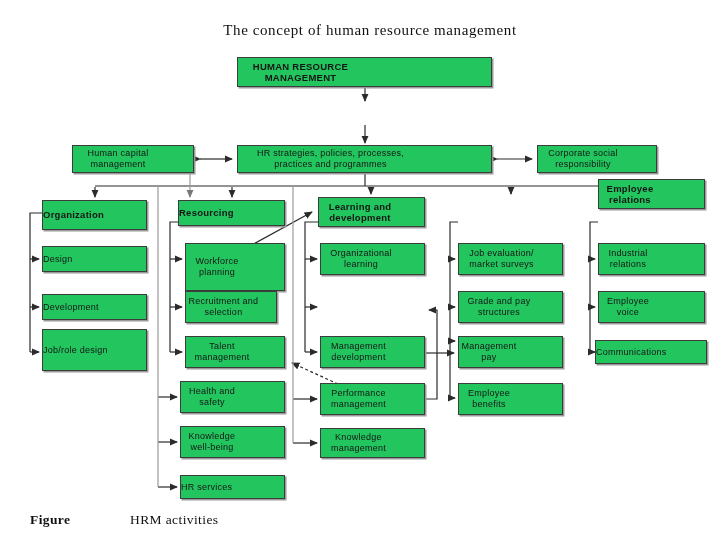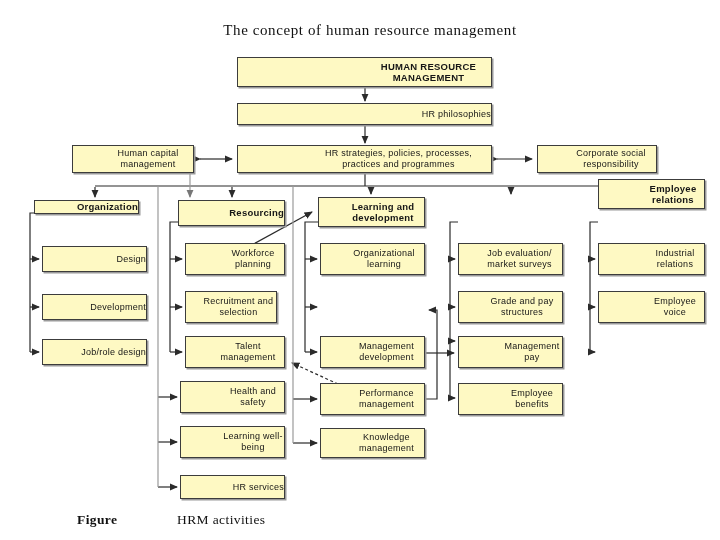--- a/index.html
+++ b/index.html
@@ -7,32 +7,32 @@
     width:720px;height:540px;position:relative;background:#ffffff;
     font-family:"Liberation Sans", sans-serif;overflow:hidden;
   }
   .stage{position:absolute;left:0;top:0;width:720px;height:540px;}
   .title{
     position:absolute;left:150px;top:22px;width:440px;text-align:center;
     font-family:"Liberation Serif", serif;font-size:15px;color:#111;
     letter-spacing:0.6px;
   }
   .box{
-    position:absolute;background:#fef9c3;border:1px solid #3c3c3c;
+    position:absolute;background:#22c55e;border:1px solid #3c3c3c;
     box-shadow:1.5px 1.5px 0 #9a9a9a;
-    display:flex;align-items:center;justify-content:flex-end;
+    display:flex;align-items:center;justify-content:flex-start;
     text-align:center;color:#161616;font-size:9px;line-height:1.18;
     letter-spacing:0.25px;box-sizing:border-box;
   }
   .box span{display:block;}
   .bold{font-weight:bold;font-size:9.5px;}
   svg.wires{position:absolute;left:0;top:0;}
   .caption{
     position:absolute;left:30px;top:512px;width:400px;
-    font-family:"Liberation Serif", serif;font-size:13.5px;color:#111;margin-left:47px;
+    font-family:"Liberation Serif", serif;font-size:13.5px;color:#111;
   }
   .caption .cap-label{font-weight:bold;letter-spacing:0.4px;}
   .caption .cap-text{position:absolute;left:100px;top:0;letter-spacing:0.4px;}
 </style>
 </head>
 <body>
 
 <div class="stage">
 
   <svg class="wires" width="720" height="540">
@@ -98,70 +98,67 @@
       <path d="M158 186 V487"></path>
       <path d="M293 186 V443"></path>
     </g>
   </svg>
 
   <div class="title">The concept of human resource management</div>
 
   <div class="box bold" style="left:237px;top:57px;width:255px;height:30px">
     <span style="max-width:125px">HUMAN RESOURCE MANAGEMENT</span>
   </div>
-  <div class="box" style="left:237px;top:103px;width:255px;height:22px">
-    <span>HR philosophies</span>
-  </div>
   <div class="box" style="left:72px;top:145px;width:122px;height:28px">
     <span style="max-width:90px">Human capital management</span>
   </div>
   <div class="box" style="left:237px;top:145px;width:255px;height:28px">
     <span style="max-width:185px">HR strategies, policies, processes, practices and programmes</span>
   </div>
   <div class="box" style="left:537px;top:145px;width:120px;height:28px">
     <span style="max-width:90px">Corporate social responsibility</span>
   </div>
 
-  <div class="box bold" style="left:34px;top:200px;width:105px;height:14px">
+  <div class="box bold" style="left:42px;top:200px;width:105px;height:30px">
     <span>Organization</span>
   </div>
   <div class="box bold" style="left:178px;top:200px;width:107px;height:26px">
     <span>Resourcing</span>
   </div>
   <div class="box bold" style="left:318px;top:197px;width:107px;height:30px">
     <span style="max-width:82px">Learning and development</span>
   </div>
   <div class="box bold" style="left:598px;top:179px;width:107px;height:30px">
     <span style="max-width:62px">Employee relations</span>
   </div>
 
   <div class="box" style="left:42px;top:246px;width:105px;height:26px">
     <span>Design</span>
   </div>
   <div class="box" style="left:42px;top:294px;width:105px;height:26px">
     <span>Development</span>
   </div>
-  <div class="box" style="left:42px;top:339px;width:105px;height:26px">
+  <div class="box" style="left:42px;top:329px;width:105px;height:42px">
     <span>Job/role design</span>
   </div>
 
-  <div class="box" style="left:185px;top:243px;width:100px;height:32px">
+  <div class="box" style="left:185px;top:243px;width:100px;height:48px">
     <span style="max-width:62px">Workforce planning</span>
   </div>
   <div class="box" style="left:185px;top:291px;width:92px;height:32px">
     <span style="max-width:75px">Recruitment and selection</span>
   </div>
   <div class="box" style="left:185px;top:336px;width:100px;height:32px">
     <span style="max-width:72px">Talent management</span>
   </div>
   <div class="box" style="left:180px;top:381px;width:105px;height:32px">
     <span style="max-width:62px">Health and safety</span>
   </div>
   <div class="box" style="left:180px;top:426px;width:105px;height:32px">
-    <span style="max-width:62px">Learning well-being</span>
+    <span style="max-width:62px">Knowledge well-being</span>
   </div>
   <div class="box" style="left:180px;top:475px;width:105px;height:24px">
     <span>HR services</span>
   </div>
 
   <div class="box" style="left:320px;top:243px;width:105px;height:32px">
     <span style="max-width:80px">Organizational learning</span>
   </div>
   <div class="box" style="left:320px;top:336px;width:105px;height:32px">
     <span style="max-width:75px">Management development</span>
@@ -184,20 +181,23 @@
   </div>
   <div class="box" style="left:458px;top:383px;width:105px;height:32px">
     <span style="max-width:60px">Employee benefits</span>
   </div>
 
   <div class="box" style="left:598px;top:243px;width:107px;height:32px">
     <span style="max-width:58px">Industrial relations</span>
   </div>
   <div class="box" style="left:598px;top:291px;width:107px;height:32px">
     <span style="max-width:58px">Employee voice</span>
+  </div>
+  <div class="box" style="left:595px;top:340px;width:112px;height:24px">
+    <span>Communications</span>
   </div>
 
   <div class="caption">
     <span class="cap-label">Figure</span>
     <span class="cap-text">HRM activities</span>
   </div>
 
 </div>
 
 </body></html>

